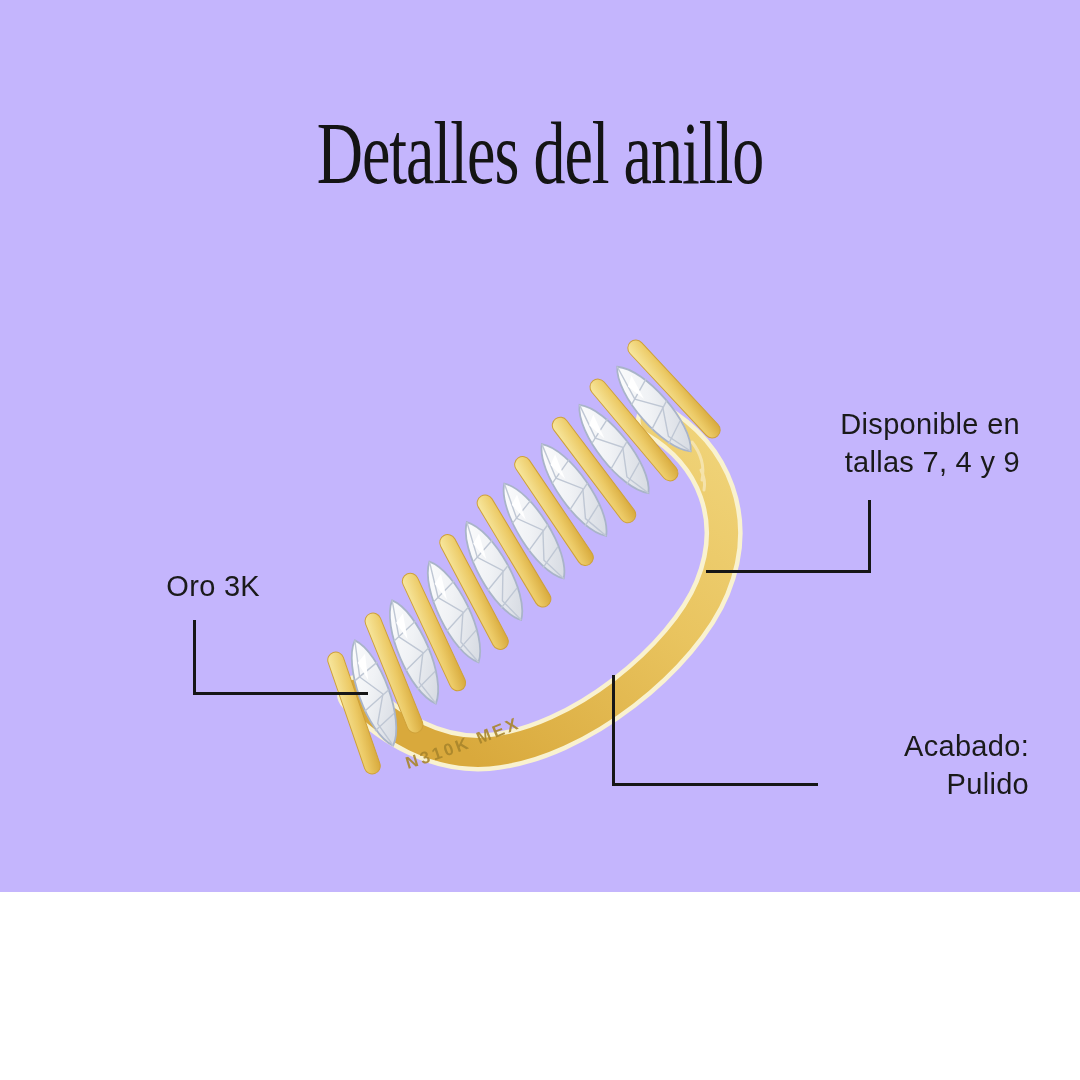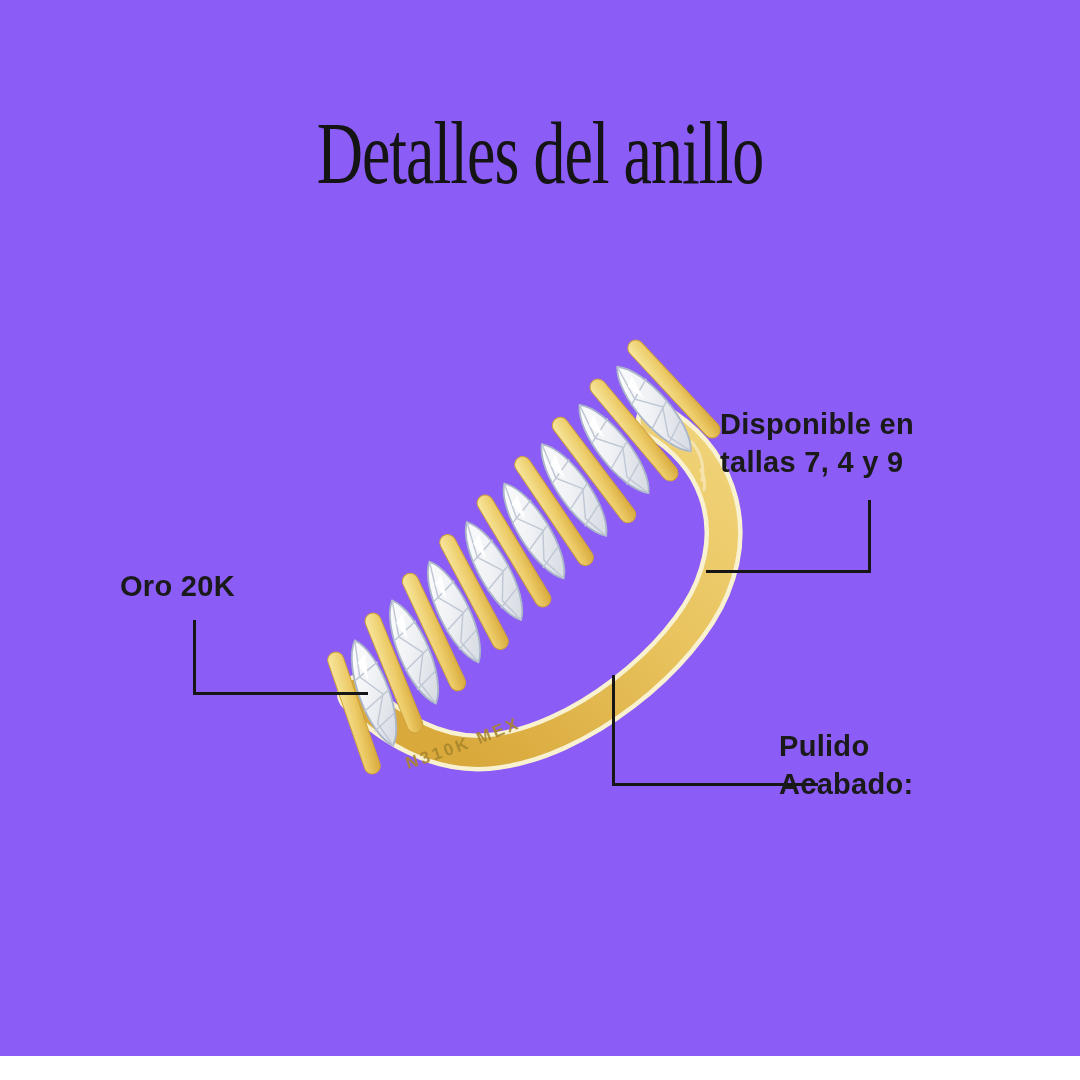--- a/index.html
+++ b/index.html
@@ -1,19 +1,19 @@
 <!DOCTYPE html>
 <html><head>
 <meta charset="utf-8">
 <style>
   html,body{margin:0;padding:0;}
   .canvas{
     position:relative;
-    width:1080px;height:1056px;
-    background:#8b5cf6;
+    width:1080px;height:892px;
+    background:#c4b5fd;
     overflow:hidden;
     font-family:"Liberation Sans",sans-serif;
   }
   .page-title{
     position:absolute;
     left:0;right:0;top:102px;
     margin:0;
     text-align:center;
     font-family:"Liberation Serif",serif;
     font-weight:500;
@@ -21,24 +21,24 @@
     letter-spacing:-1px;
     color:#141414;
     transform:scaleY(1.40);
     transform-origin:top center;
   }
   .ring-svg{position:absolute;left:0;top:0;width:1080px;height:1080px;}
   .callout-label{
     position:absolute;
     color:#1a1a1a;
     font-size:29px;
-    font-weight:700;
+    font-weight:400;
     line-height:1.31;
     letter-spacing:.3px;
-    text-align:left;
+    text-align:right;
   }
   .callout-label span{display:block;}
   .callout-line{position:absolute;}
   .line-size{
     left:706px;top:500px;width:162px;height:70px;
     border-right:3px solid #161616;
     border-bottom:3px solid #161616;
   }
   .line-material{
     left:193px;top:620px;width:172px;height:72px;
@@ -131,21 +131,21 @@
   <div class="callout-line line-size"></div>
   <div class="callout-line line-material"></div>
   <div class="callout-line line-finish"></div>
 
   <div class="callout-label label-size">
     <span>Disponible en</span>
     <span>tallas 7, 4 y 9</span>
   </div>
 
   <div class="callout-label label-material">
-    <span>Oro 20K</span>
+    <span>Oro 3K</span>
   </div>
 
   <div class="callout-label label-finish">
+    <span>Acabado:</span>
     <span>Pulido</span>
-    <span>Acabado:</span>
   </div>
 
 </div>
 
 </body></html>

